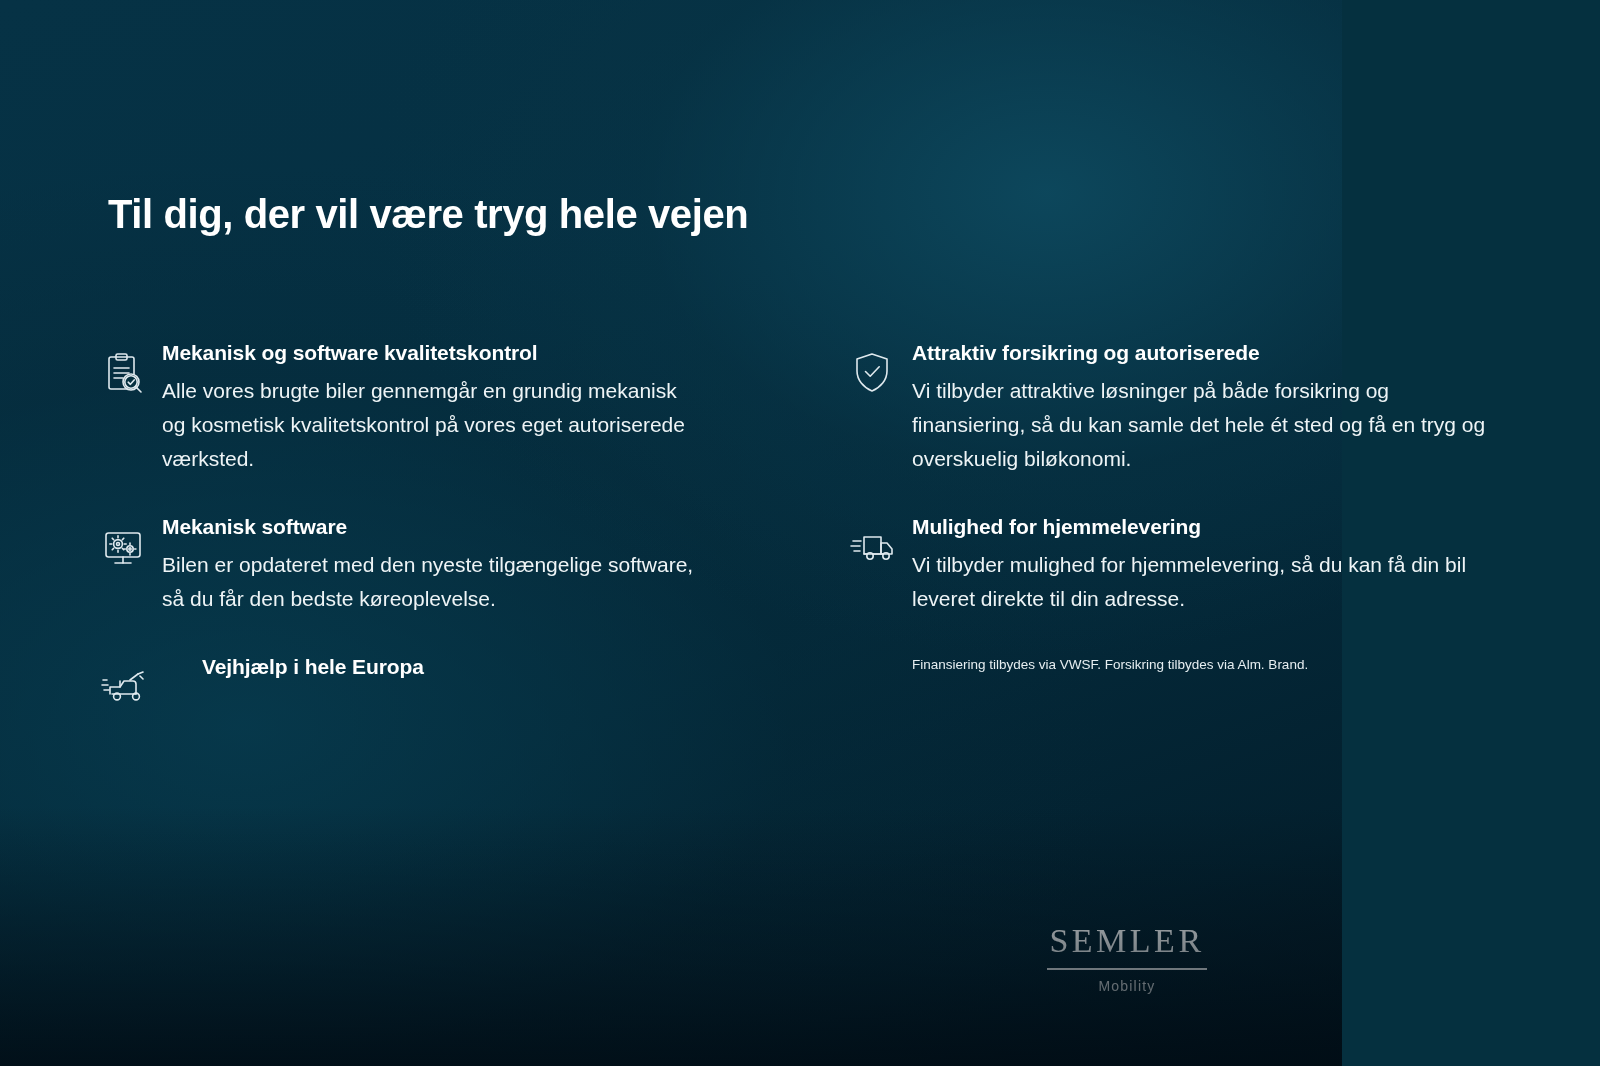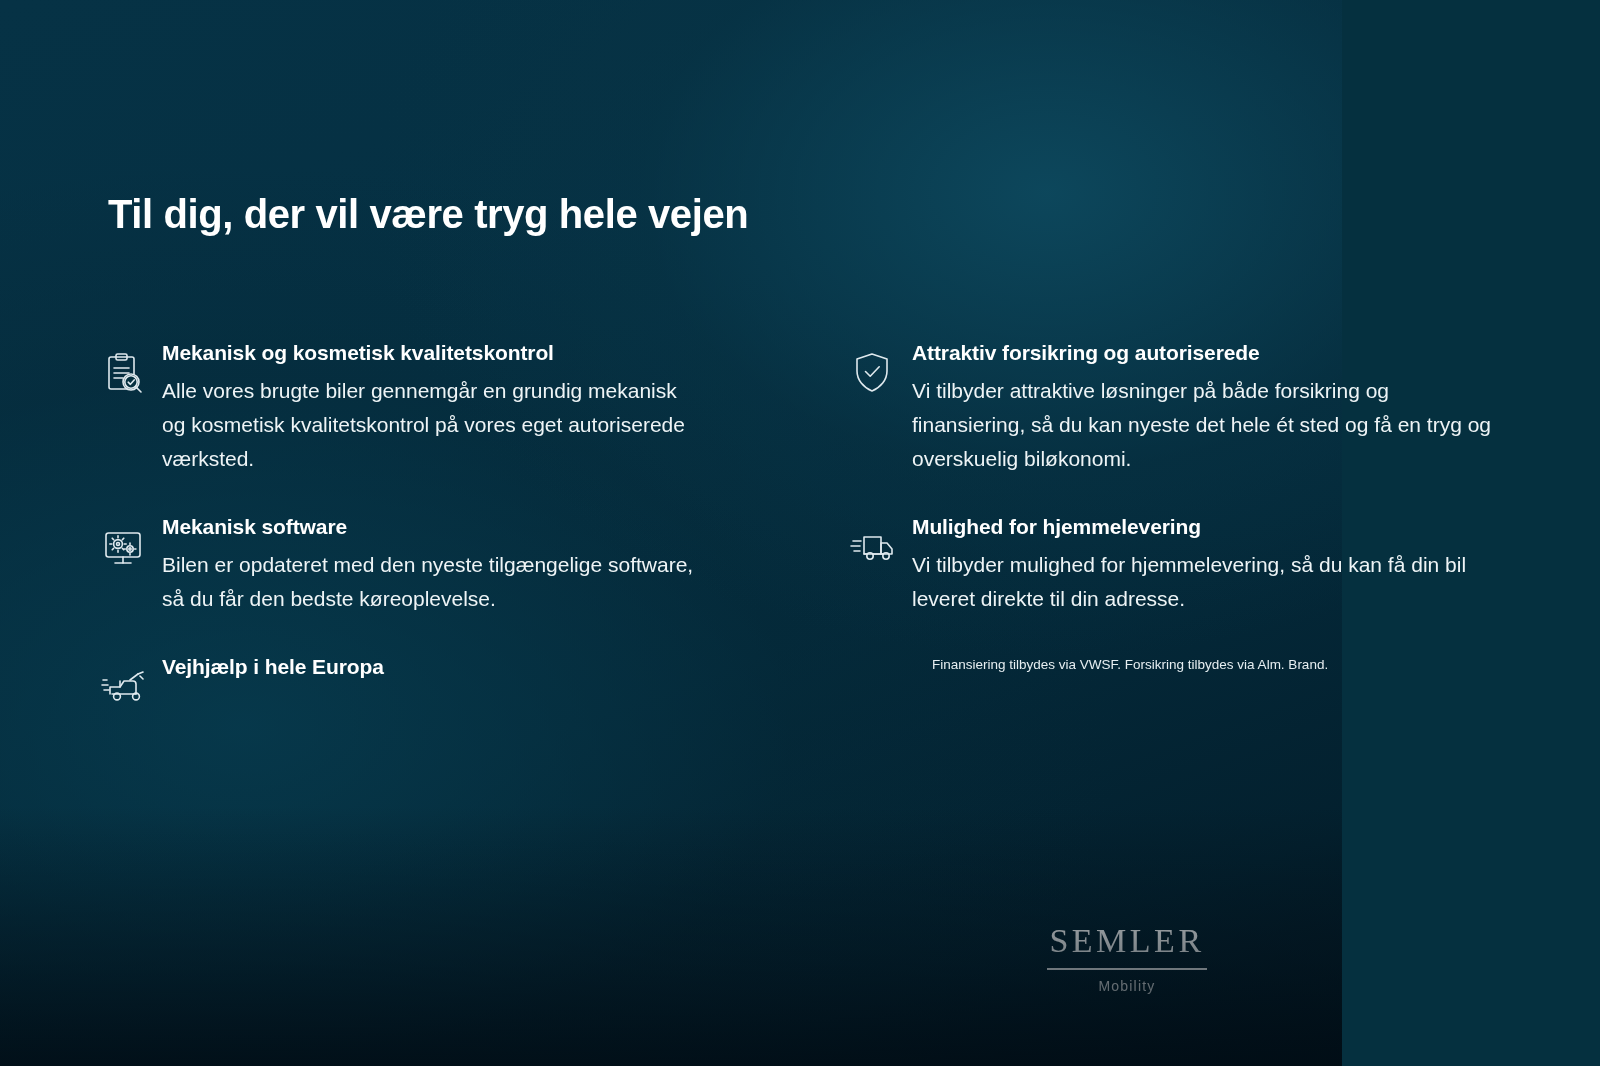--- a/index.html
+++ b/index.html
@@ -55,21 +55,21 @@
   }
   .col {
     width: 670px;
   }
 
   .feature {
     display: flex;
     align-items: flex-start;
     margin-bottom: 38px;
   }
-  .feature:last-child { margin-bottom: 18px; }
+  .feature:last-child { margin-bottom: 18px; gap: 40px; }
 
   .feature-icon {
     width: 62px;
     min-width: 62px;
     padding-top: 10px;
     display: flex;
     justify-content: flex-start;
   }
   .feature-icon svg {
     display: block;
@@ -92,21 +92,21 @@
     margin: 0;
     color: #eef4f6;
     font-weight: 400;
     max-width: 540px;
   }
 
   .col-right .feature-body { max-width: 590px; }
 
   .disclaimer {
     margin-top: 30px;
-    margin-left: 82px;
+    margin-left: 62px;
     font-size: 13.5px;
     line-height: 22px;
     color: #e6eef1;
     max-width: 470px;
   }
   .disclaimer .bold { font-weight: 700; }
 
   .logo {
     position: absolute;
     right: 120px;
@@ -152,21 +152,21 @@
             <line x1="14" y1="18" x2="29" y2="18"></line>
             <line x1="14" y1="23" x2="29" y2="23"></line>
             <line x1="14" y1="28" x2="23" y2="28"></line>
             <circle cx="31" cy="32" r="8" fill="#05303f"></circle>
             <circle cx="31" cy="32" r="6.2"></circle>
             <line x1="35.6" y1="36.6" x2="41" y2="42"></line>
             <polyline points="28.2,32.2 30.4,34.3 34.2,29.9"></polyline>
           </svg>
         </div>
         <div class="feature-text">
-          <h2 class="feature-title">Mekanisk og kosmetisk kvalitetskontrol</h2>
+          <h2 class="feature-title">Mekanisk og software kvalitetskontrol</h2>
           <p class="feature-body">Alle vores brugte biler gennemgår en grundig mekanisk og kosmetisk kvalitetskontrol på vores eget autoriserede værksted.</p>
         </div>
       </div>
 
       <div class="feature">
         <div class="feature-icon">
           <svg width="48" height="48" viewBox="0 0 48 48" fill="none" stroke="#dfe9ee" stroke-width="1.6" stroke-linecap="round" stroke-linejoin="round">
             <rect x="6" y="9" width="34" height="24" rx="2.5"></rect>
             <line x1="23" y1="33" x2="23" y2="39"></line>
             <line x1="15" y1="39" x2="31" y2="39"></line>
@@ -209,21 +209,21 @@
 
       <div class="feature">
         <div class="feature-icon">
           <svg width="44" height="46" viewBox="0 0 44 46" fill="none" stroke="#dfe9ee" stroke-width="1.6" stroke-linecap="round" stroke-linejoin="round">
             <path d="M22 4l15 5v12c0 9-6.4 16.4-15 20C13.4 37.4 7 30 7 21V9l15-5z"></path>
             <polyline points="15.5,21.5 20.2,26.2 29.2,16.8"></polyline>
           </svg>
         </div>
         <div class="feature-text">
           <h2 class="feature-title">Attraktiv forsikring og autoriserede</h2>
-          <p class="feature-body">Vi tilbyder attraktive løsninger på både forsikring og finansiering, så du kan nyeste det hele ét sted og få en tryg og overskuelig biløkonomi.</p>
+          <p class="feature-body">Vi tilbyder attraktive løsninger på både forsikring og finansiering, så du kan samle det hele ét sted og få en tryg og overskuelig biløkonomi.</p>
         </div>
       </div>
 
       <div class="feature">
         <div class="feature-icon">
           <svg width="52" height="44" viewBox="0 0 52 44" fill="none" stroke="#dfe9ee" stroke-width="1.6" stroke-linecap="round" stroke-linejoin="round">
             <path d="M14 13h17v17H14z"></path>
             <path d="M31 19h6l5 6v5h-11z"></path>
             <circle cx="20" cy="32" r="3.2"></circle>
             <circle cx="36" cy="32" r="3.2"></circle>

